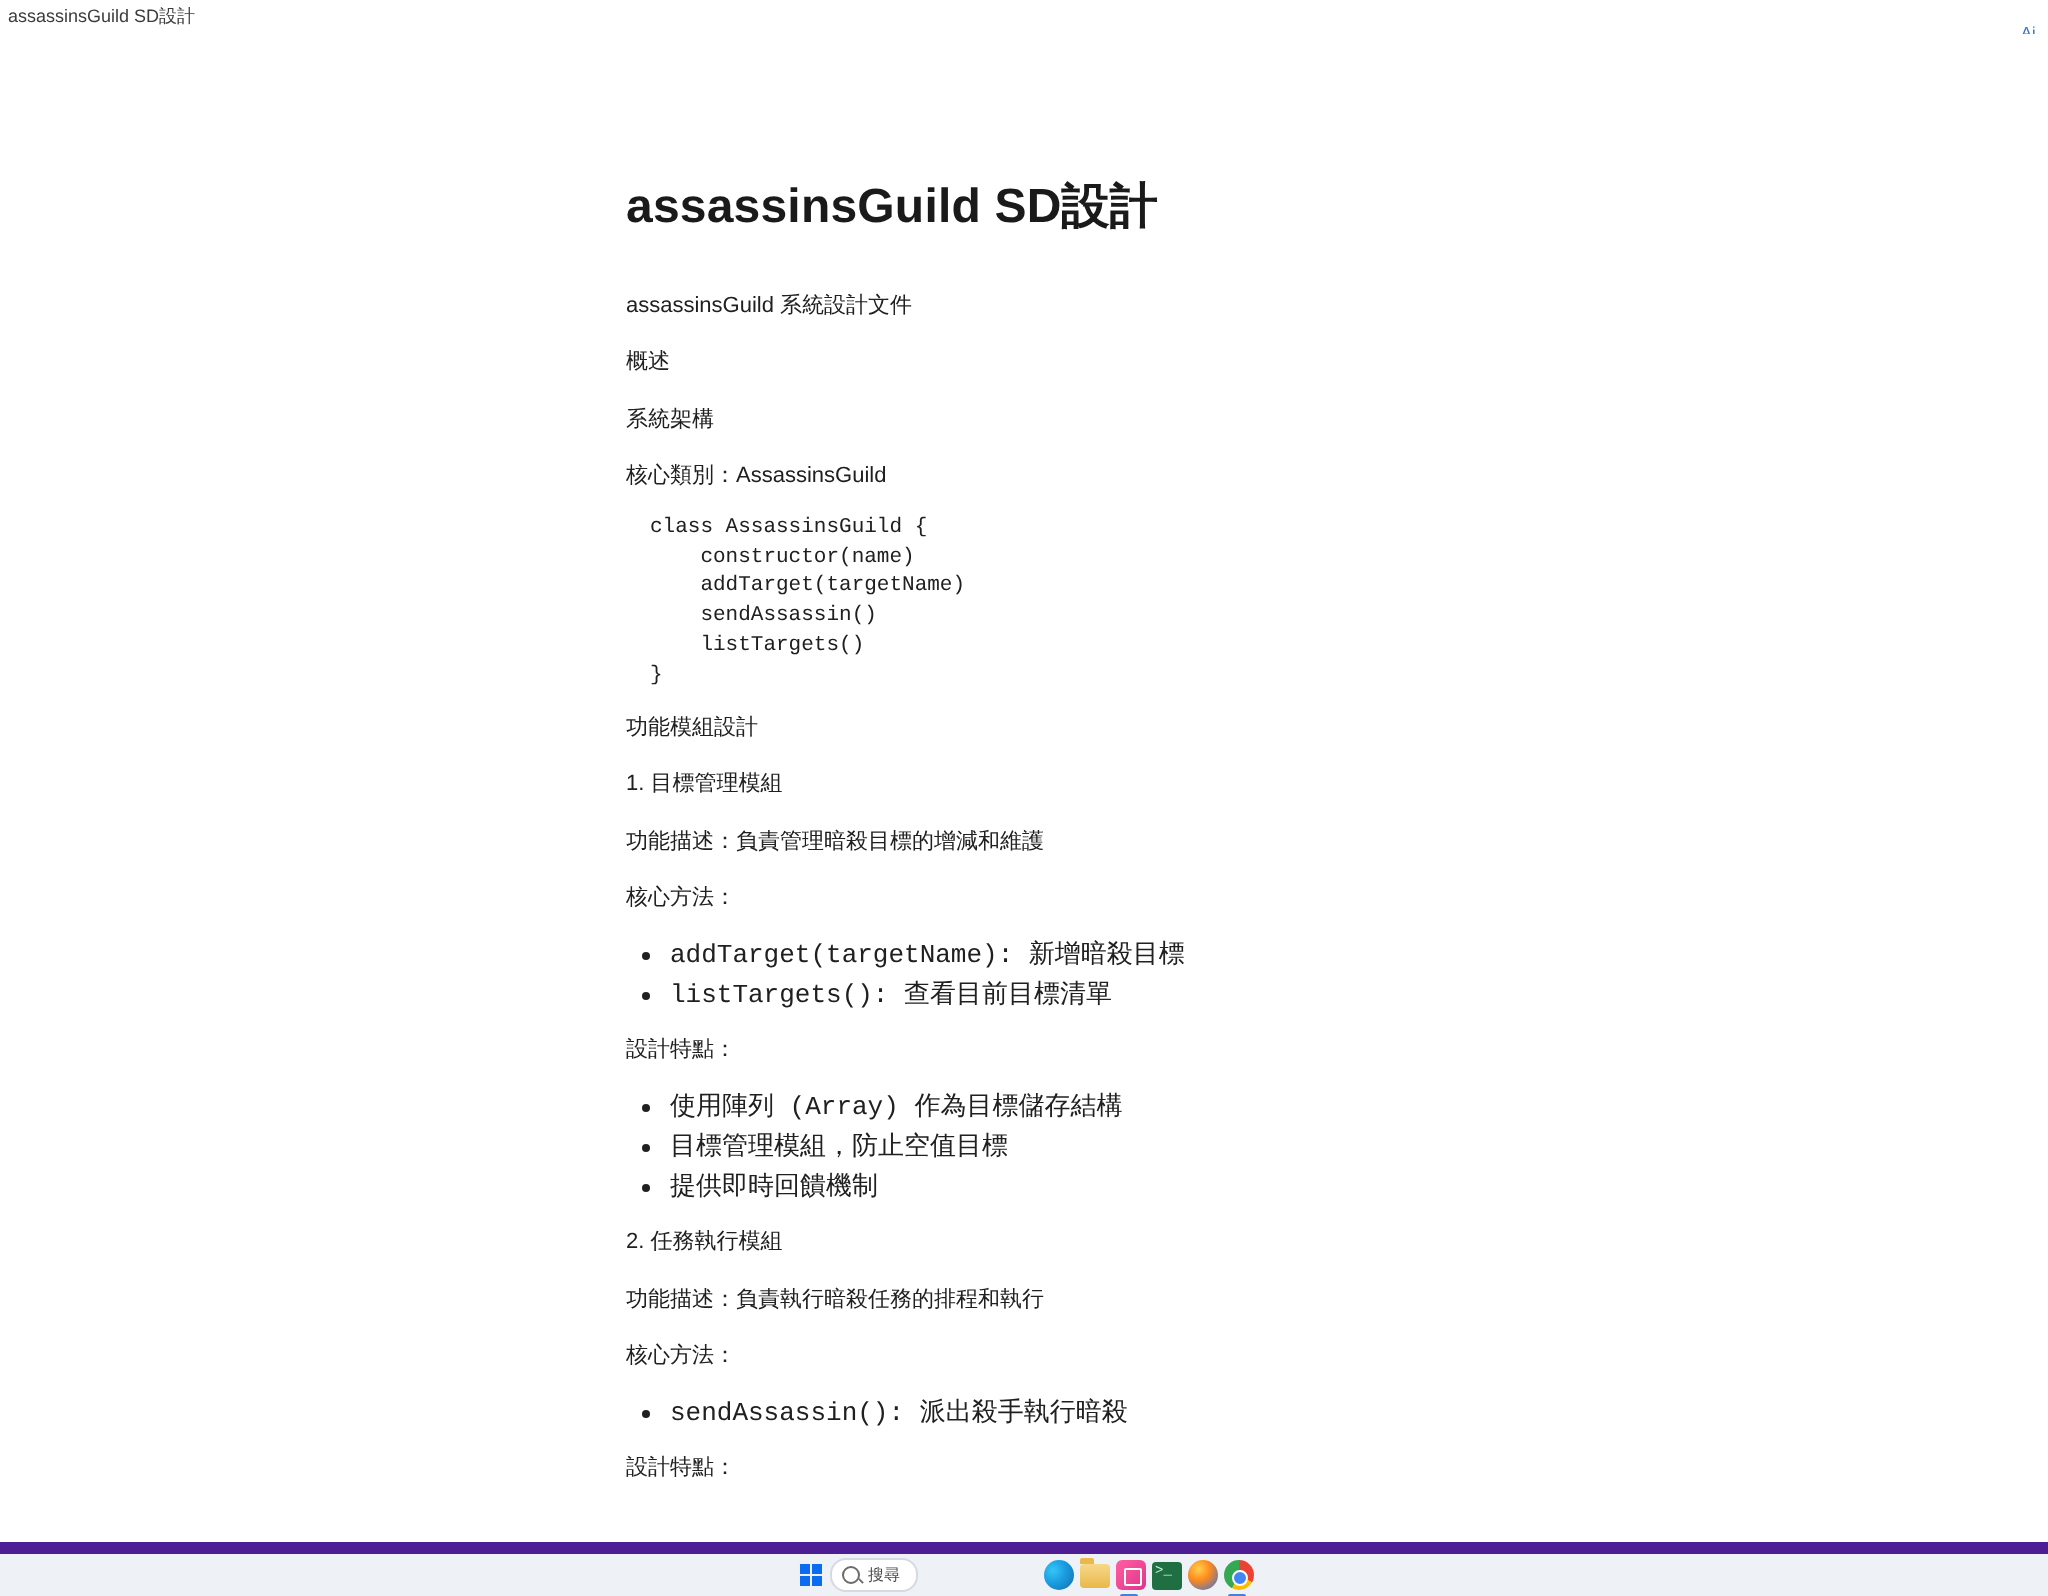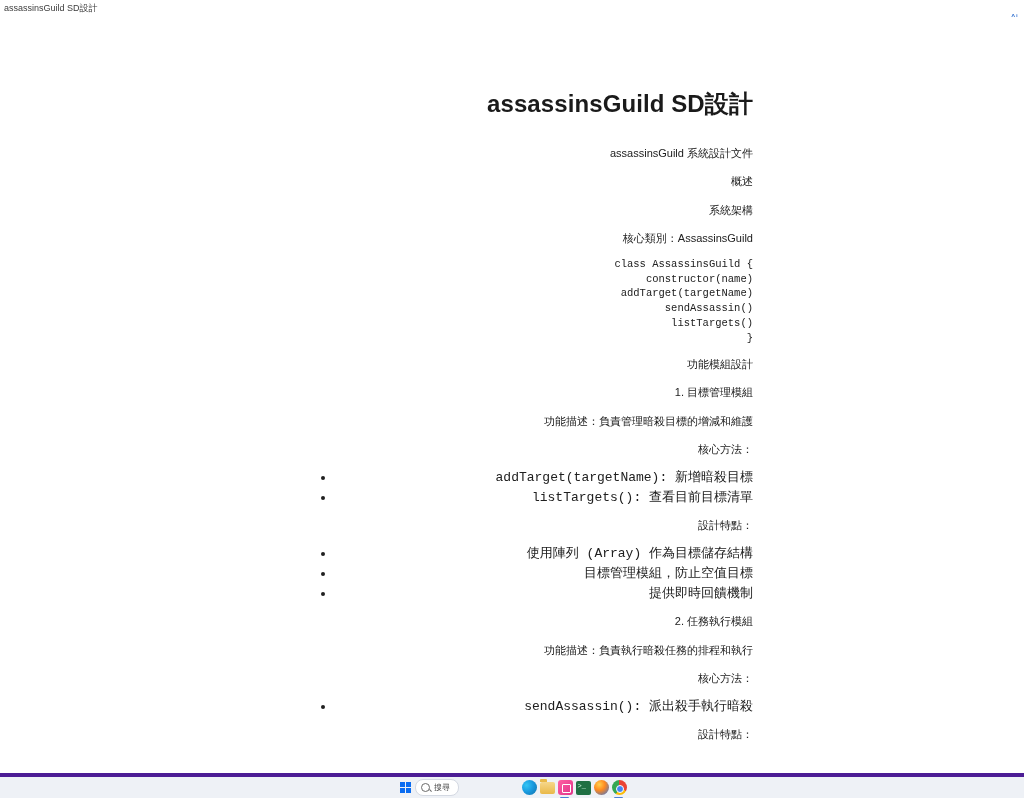--- a/index.html
+++ b/index.html
@@ -10,21 +10,20 @@
     height: 798px;
     overflow: hidden;
     font-family: "Liberation Sans", sans-serif;
   }
 
   #app {
     position: relative;
     width: 880px;
     height: 798px;
     background: #ffffff;
-    text-align: right;
   }
 
   
   .topbar {
     position: absolute;
     top: 0; left: 0;
     width: 1024px;
     height: 17px;
     background: #ffffff;
     border-bottom: 1px solid #e6e6e6;
@@ -103,21 +102,21 @@
     font-family: Liberation Mono, monospace;
   }
 
   
   .taskbar {
     position: absolute;
     bottom: 0; left: 0;
     width: 1024px;
     height: 21px;
     background: #eef1f6;
-    border-top: 4px solid #4c1d95;
+    border-top: 6px solid #4c1d95;
     display: flex;
     align-items: center;
     justify-content: center;
     gap: 2px;
   }
 
   .tb-item {
     width: 16px;
     height: 16px;
     display: flex;

